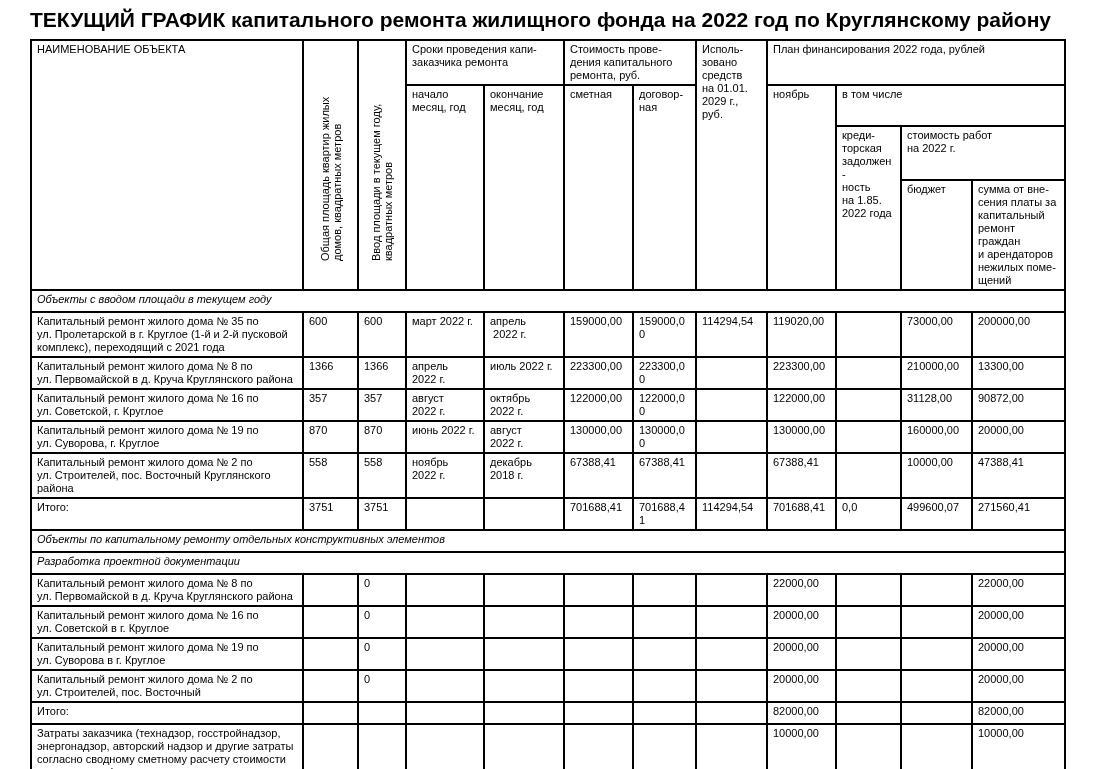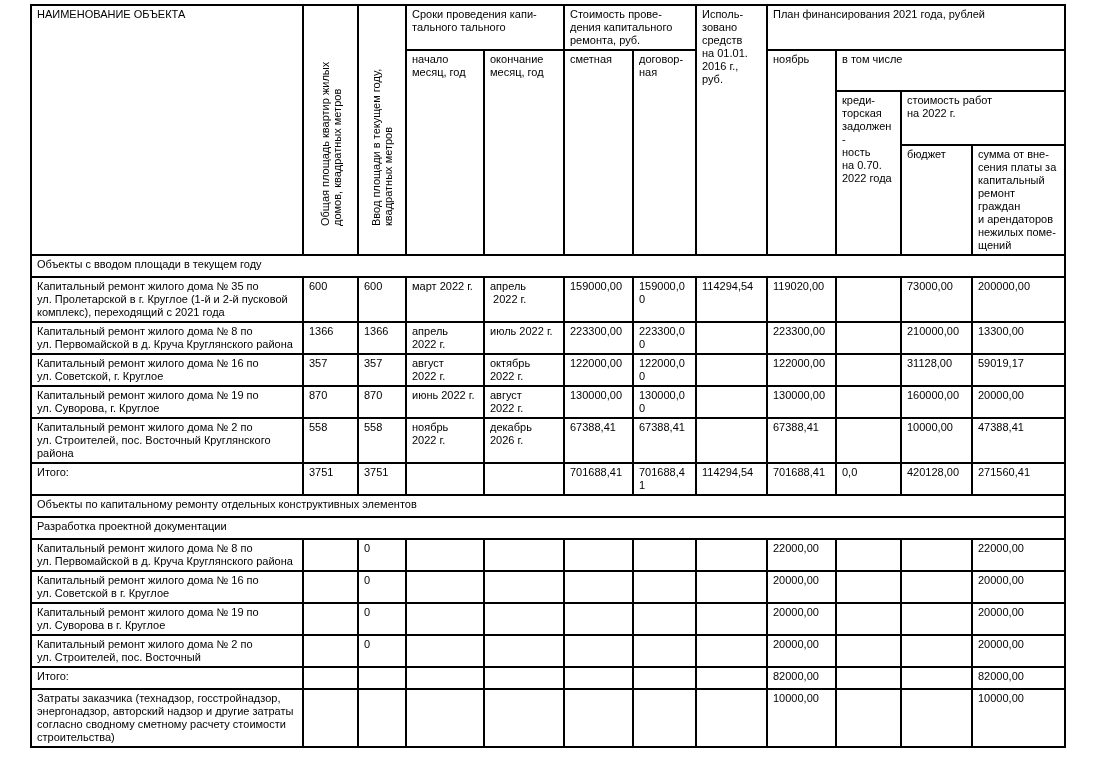--- a/index.html
+++ b/index.html
@@ -19,27 +19,28 @@
     border:2px solid #000; font-size:11px; line-height:13px;
     font-weight:normal; padding:2px 5px; vertical-align:top;
     text-align:left; white-space:pre-wrap; word-wrap:break-word;
   }
   th.h-name { font-weight:bold; vertical-align:middle; font-size:12px; padding-left:7px; }
   th.vcell { padding:2px 1px; }
   .vflex { display:flex; justify-content:center; align-items:stretch; height:192px; }
   .vtext { writing-mode:vertical-rl; transform:rotate(180deg); white-space:pre-line; line-height:12px; }
   tr.hdrA { height:44px; } tr.hdrB { height:20px;padding-left:28px; } tr.hdrC { height:34px; } tr.hdrD { height:100px; }
   th.vmid { vertical-align:middle; }
-  td.band { text-align:center; height:16px; padding:2px; }
+  td.band { text-align:center; height:16px; padding:2px;font-style:italic; }
   td.c-val { height:16px; }
 </style>
 </head>
 <body>
 
 <div class="page">
+  <div class="doc-title">ТЕКУЩИЙ ГРАФИК капитального ремонта жилищного фонда на 2022 год по Круглянскому району</div>
 
   <table class="schedule">
     <colgroup>
       <col style="width:272px">
         <col style="width:55px">
         <col style="width:48px">
       <col style="width:78px">
         <col style="width:80px">
         <col style="width:69px">
       <col style="width:63px">
@@ -54,49 +55,49 @@
         <th class="h-name" rowspan="4">НАИМЕНОВАНИЕ ОБЪЕКТА</th>
         <th class="vcell" rowspan="4">
           <div class="vflex"><div class="vtext">Общая площадь квартир жилых
 домов, квадратных метров</div></div>
         </th>
         <th class="vcell" rowspan="4">
           <div class="vflex"><div class="vtext">Ввод площади в текущем году,
 квадратных метров</div></div>
         </th>
         <th colspan="2">Сроки проведения капи-
-тального тального</th>
+заказчика ремонта</th>
         <th colspan="2">Стоимость прове-
 дения капитального
 ремонта, руб.</th>
         <th rowspan="4">Исполь-
 зовано
 средств
 на 01.01.
-2016 г.,
+2029 г.,
 руб.</th>
-        <th colspan="4">План финансирования 2021 года, рублей</th>
+        <th colspan="4">План финансирования 2022 года, рублей</th>
       </tr>
       <tr class="hdrB">
         <th rowspan="3">начало
 месяц, год</th>
         <th rowspan="3">окончание
 месяц, год</th>
         <th rowspan="3">сметная</th>
         <th rowspan="3">договор-
 ная</th>
         <th rowspan="3" class="vmid">ноябрь</th>
         <th colspan="3">в том числе</th>
       </tr>
       <tr class="hdrC">
         <th rowspan="2">креди-
 торская
 задолжен-
 ность
-на 0.70.
+на 1.85.
 2022 года</th>
         <th colspan="2">стоимость работ
 на 2022 г.</th>
       </tr>
       <tr class="hdrD">
         <th>бюджет</th>
         <th>сумма от вне-
 сения платы за
 капитальный
 ремонт граждан
@@ -150,21 +151,21 @@
           <td class="c-val">август
 2022 г.</td>
           <td class="c-val">октябрь
 2022 г.</td>
           <td class="c-val">122000,00</td>
           <td class="c-val">122000,00</td>
           <td class="c-val"></td>
           <td class="c-val">122000,00</td>
           <td class="c-val"></td>
           <td class="c-val">31128,00</td>
-          <td class="c-val">59019,17</td>
+          <td class="c-val">90872,00</td>
         </tr>
         <tr>
           <td class="c-name">Капитальный ремонт жилого дома № 19 по
 ул. Суворова, г. Круглое</td>
           <td class="c-val">870</td>
           <td class="c-val">870</td>
           <td class="c-val">июнь 2022 г.</td>
           <td class="c-val">август
 2022 г.</td>
           <td class="c-val">130000,00</td>
@@ -177,41 +178,41 @@
         </tr>
         <tr>
           <td class="c-name">Капитальный ремонт жилого дома № 2 по
 ул. Строителей, пос. Восточный Круглянского
 района</td>
           <td class="c-val">558</td>
           <td class="c-val">558</td>
           <td class="c-val">ноябрь
 2022 г.</td>
           <td class="c-val">декабрь
-2026 г.</td>
+2018 г.</td>
           <td class="c-val">67388,41</td>
           <td class="c-val">67388,41</td>
           <td class="c-val"></td>
           <td class="c-val">67388,41</td>
           <td class="c-val"></td>
           <td class="c-val">10000,00</td>
           <td class="c-val">47388,41</td>
         </tr>
         <tr>
           <td class="c-name">Итого:</td>
           <td class="c-val">3751</td>
           <td class="c-val">3751</td>
           <td class="c-val"></td>
           <td class="c-val"></td>
           <td class="c-val">701688,41</td>
           <td class="c-val">701688,41</td>
           <td class="c-val">114294,54</td>
           <td class="c-val">701688,41</td>
           <td class="c-val">0,0</td>
-          <td class="c-val">420128,00</td>
+          <td class="c-val">499600,07</td>
           <td class="c-val">271560,41</td>
         </tr>
         <tr>
           <td colspan="12" class="band">Объекты по капитальному ремонту отдельных конструктивных элементов</td>
         </tr>
         <tr>
           <td colspan="12" class="band">Разработка проектной документации</td>
         </tr>
         <tr>
           <td class="c-name">Капитальный ремонт жилого дома № 8 по

